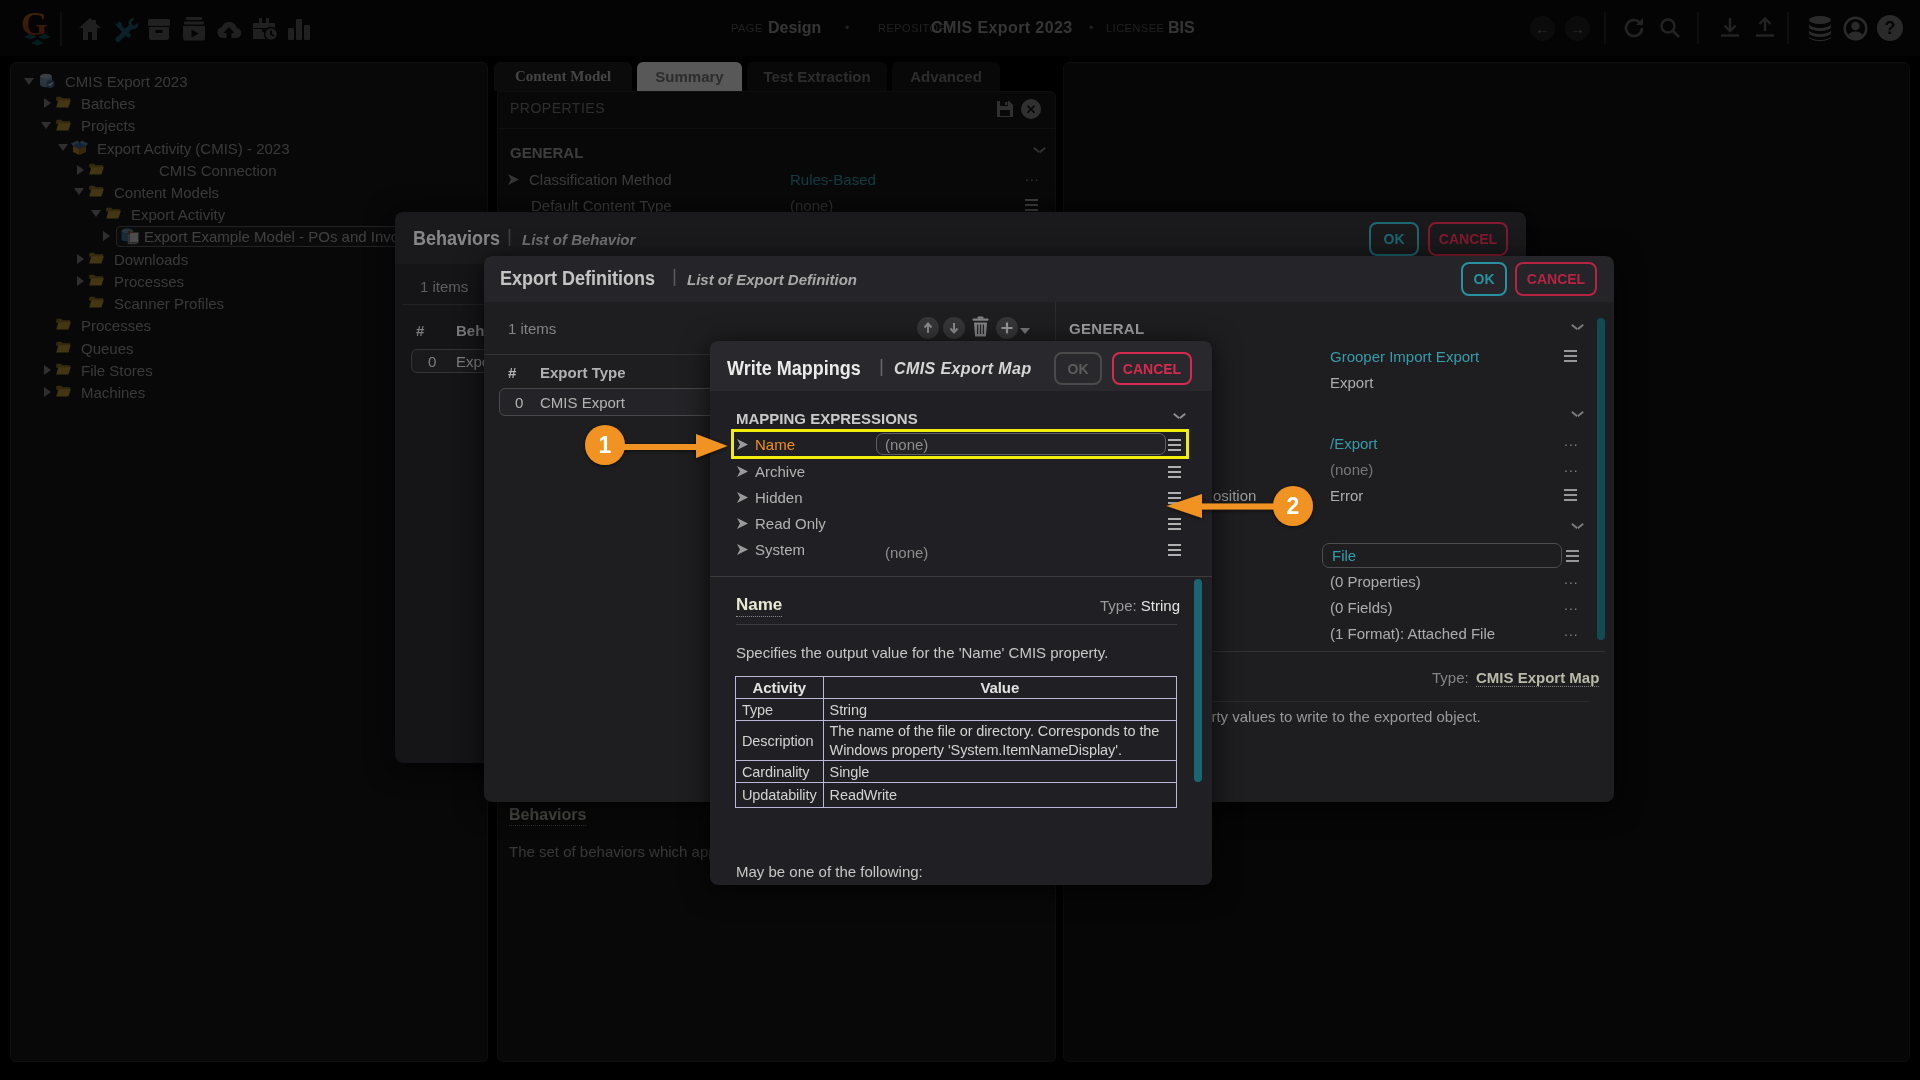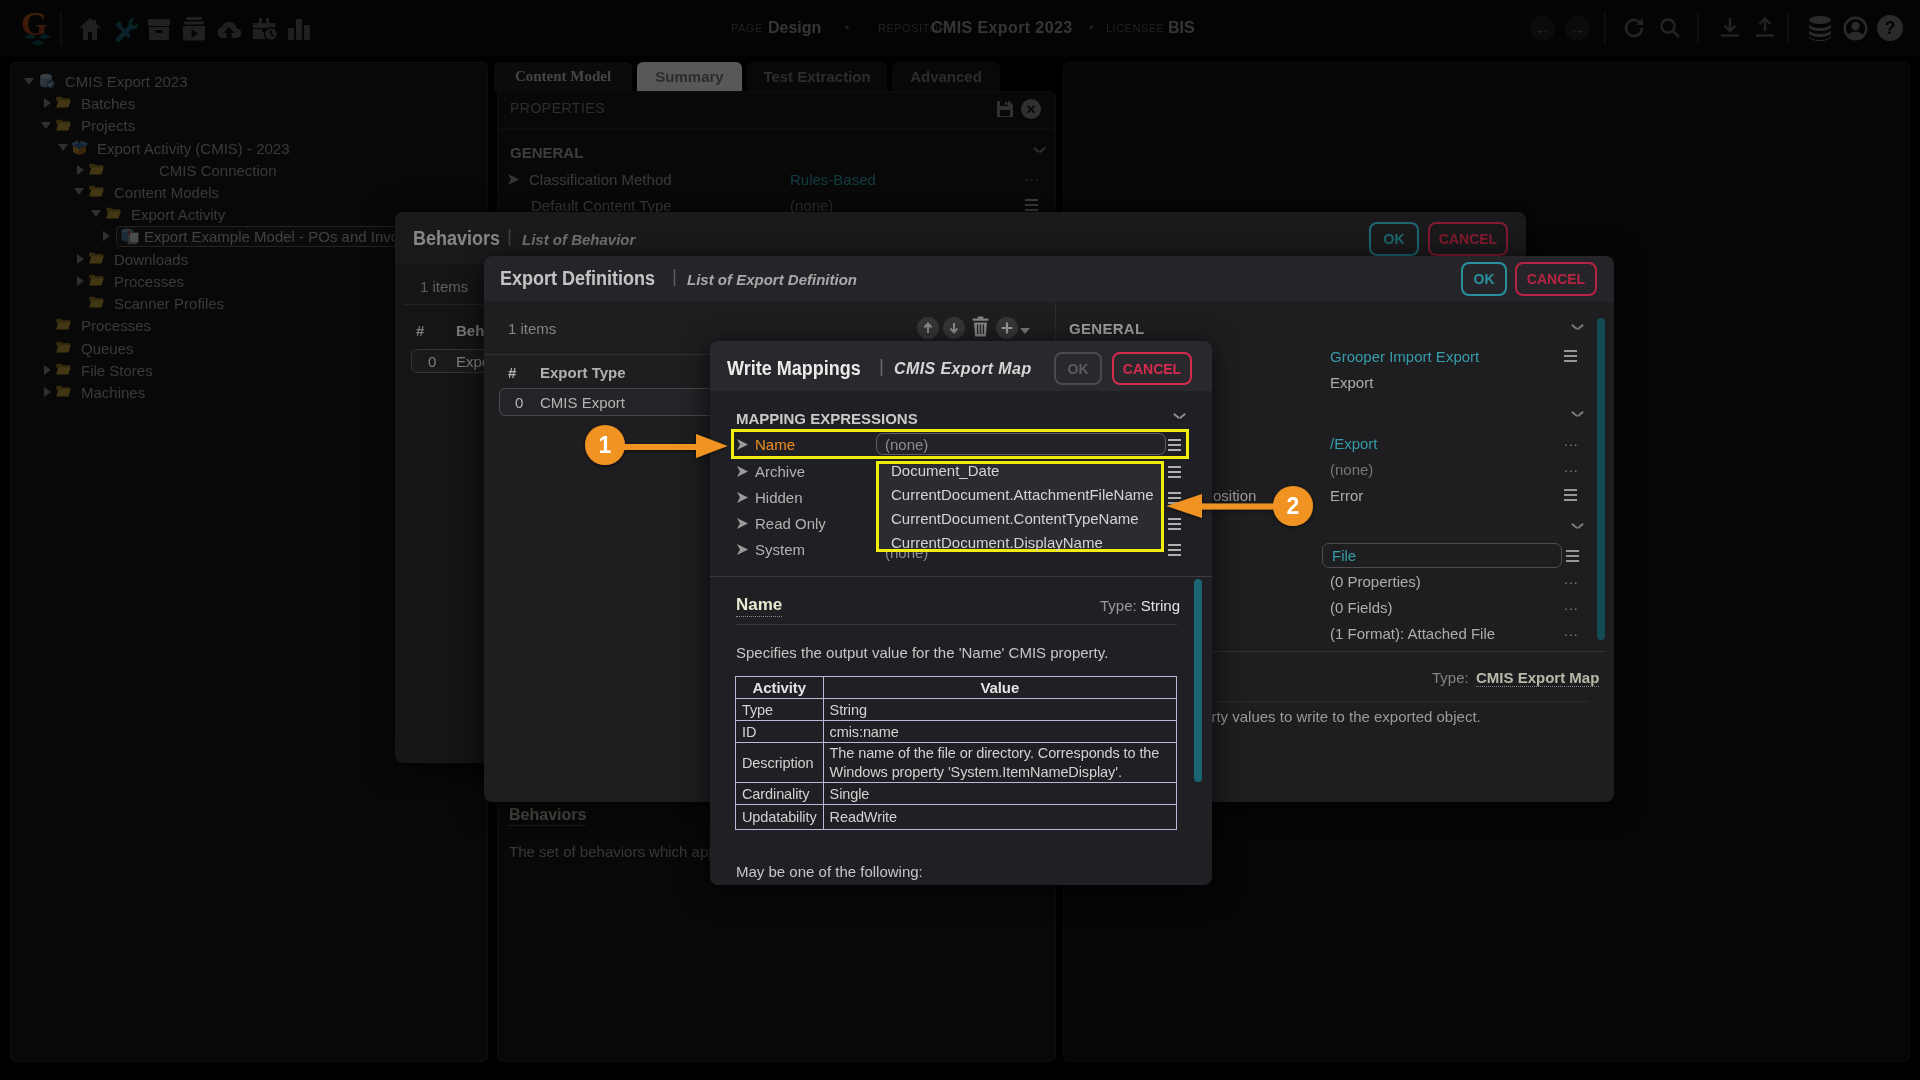--- a/index.html
+++ b/index.html
@@ -451,48 +451,38 @@
       </div>
     <div class="row-chev" style="left:27px;top:203px;"></div>
     <div class="abs" style="left:45px;top:200px;color:#b2b2b2;font-size:15px;">System</div>
     <div class="abs" style="left:175px;top:203px;color:#8d8d8d;font-size:15px;">(none)</div>
     <div class="ham" style="left:458px;top:203px;">
         <div></div>
         <div></div>
         <div></div>
       </div>
 
-    <div class="abs" style="left:166px;top:120px;width:288px;height:91px;background:#2c2c30;border:3px solid #f0ec0c;">
-      <div style="position:absolute;left:12px;top:-2px;color:#d4d4d4;font-size:15px;">Document_Date</div>
-      <div style="position:absolute;left:12px;top:22px;color:#d4d4d4;font-size:15px;">CurrentDocument.AttachmentFileName</div>
-      <div style="position:absolute;left:12px;top:46px;color:#d4d4d4;font-size:15px;">CurrentDocument.ContentTypeName</div>
-      <div style="position:absolute;left:12px;top:70px;color:#d4d4d4;font-size:15px;">CurrentDocument.DisplayName</div>
-    </div>
 
     <div class="abs" style="left:21px;top:88px;width:458px;height:30px;border:3px solid #f0ec0c;"></div>
 
     <div class="abs" style="left:0;top:235px;width:502px;height:1px;background:#3c3c3c;"></div>
     <div class="abs" style="left:26px;top:254px;color:#e9e9d2;font-weight:bold;font-size:17px;border-bottom:1px dotted #8a8a8a;padding-bottom:1px;">Name</div>
     <div class="abs" style="left:390px;top:256px;color:#9a9a9a;font-size:15px;">Type: <span style="color:#e3e3e3;">String</span></div>
     <div class="abs" style="left:26px;top:283px;width:441px;height:1px;background:#3c3c3c;"></div>
     <div class="abs" style="left:26px;top:303px;color:#c6c6c6;font-size:15px;">Specifies the output value for the 'Name' CMIS property.</div>
 
     <table style="position:absolute;left:25px;top:335px;width:442px;border-collapse:collapse;font-size:14.5px;color:#d2d2d2;letter-spacing:-0.1px;">
       <tbody>
           <tr style="height:22px;">
             <th style="border:1px solid #b9b8d6;padding:0 6px;color:#e2e2e2;font-size:15px;">Activity</th>
             <th style="border:1px solid #b9b8d6;padding:0 6px;color:#e2e2e2;font-size:15px;">Value</th>
           </tr>
       <tr style="height:22px;">
             <td style="border:1px solid #b9b8d6;padding:0 6px;width:87px;">Type</td>
             <td style="border:1px solid #b9b8d6;padding:0 6px;">String</td>
-          </tr>
-      <tr style="height:22px;">
-            <td style="border:1px solid #b9b8d6;padding:0 6px;">ID</td>
-            <td style="border:1px solid #b9b8d6;padding:0 6px;">cmis:name</td>
           </tr>
       <tr style="height:40px;">
             <td style="border:1px solid #b9b8d6;padding:0 6px;">Description</td>
             <td style="border:1px solid #b9b8d6;padding:0 6px;line-height:19px;">The name of the file or directory. Corresponds to the Windows property 'System.ItemNameDisplay'.</td>
           </tr>
       <tr style="height:22px;">
             <td style="border:1px solid #b9b8d6;padding:0 6px;">Cardinality</td>
             <td style="border:1px solid #b9b8d6;padding:0 6px;">Single</td>
           </tr>
       <tr style="height:25px;">

